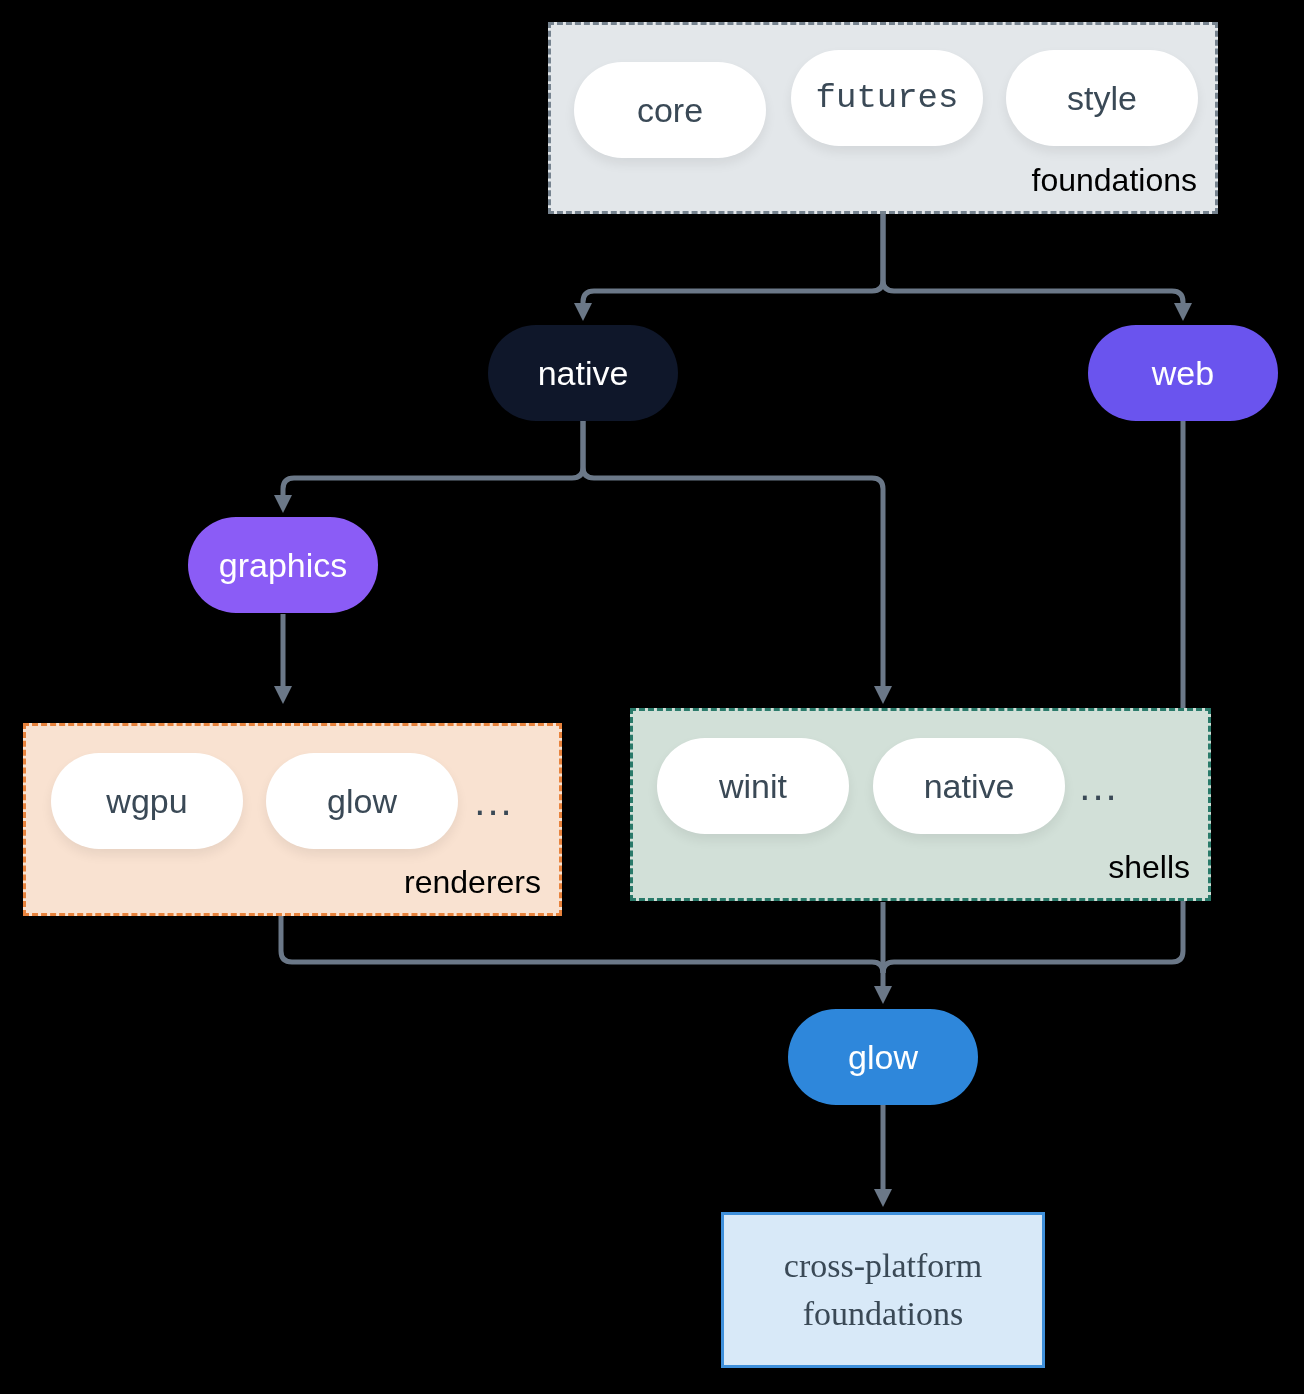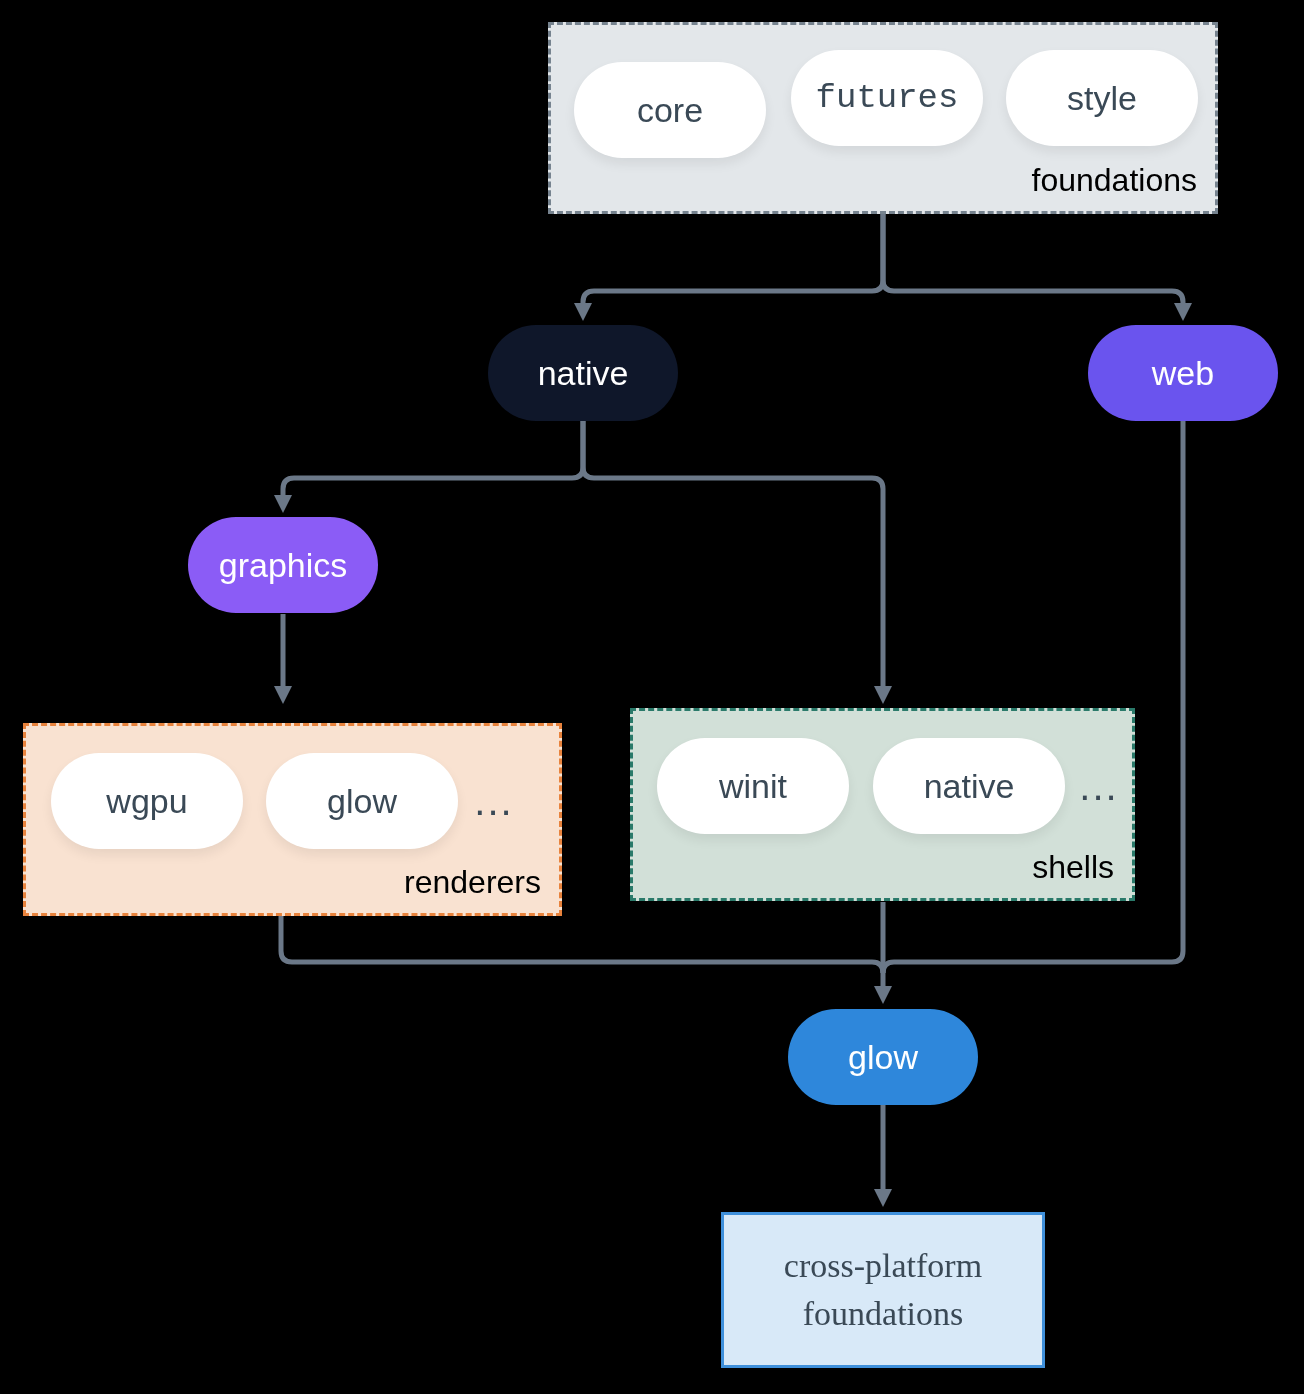--- a/index.html
+++ b/index.html
@@ -18,21 +18,21 @@
   }
   .group.foundations{
     left:548px;top:22px;width:670px;height:192px;
     background:#e3e7ea;border:3px dashed #76838f;
   }
   .group.renderers{
     left:23px;top:708px;width:539px;height:193px;
     background:#f9e2d1;border:3px dashed #e8833d;margin-top:15px;
   }
   .group.shells{
-    left:630px;top:708px;width:505px;height:193px;
+    left:630px;top:708px;width:581px;height:193px;
     background:#d2e0d8;border:3px dashed #2a7a6a;
   }
   .group-label{
     position:absolute;right:18px;bottom:12px;
     font-size:32px;color:#000000;
   }
 
   .pill{
     position:absolute;
     width:192px;height:96px;

